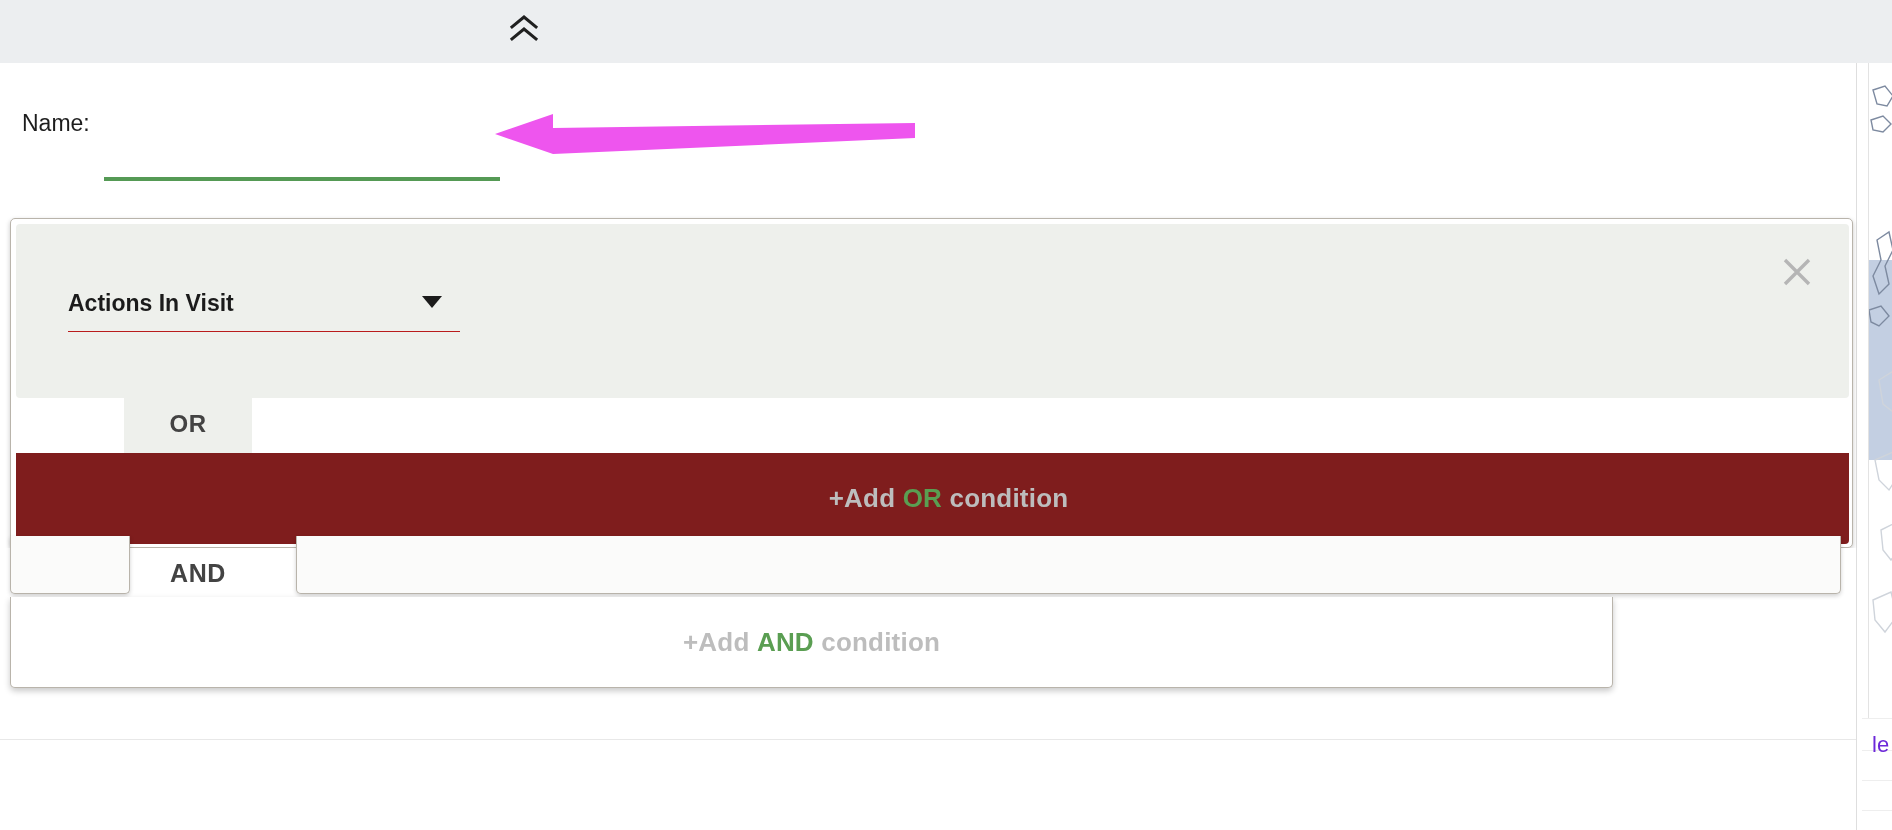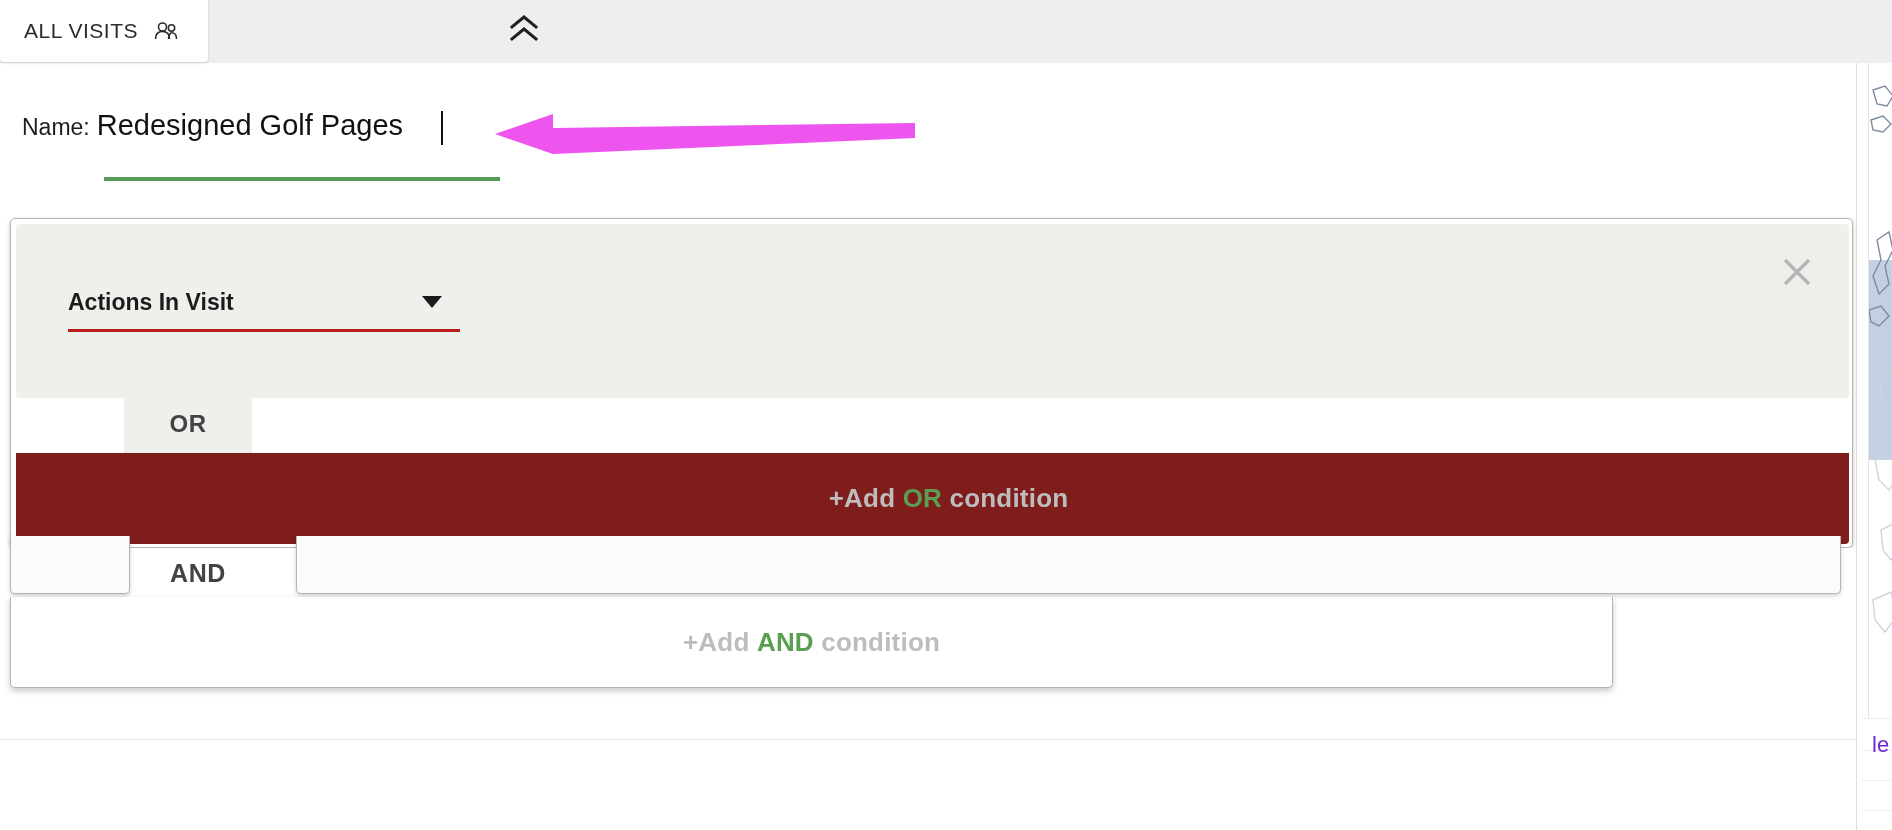--- a/index.html
+++ b/index.html
@@ -163,21 +163,21 @@
   .condition-row {
     position: absolute;
     left: 0; top: 0;
     width: 1833px; height: 174px;
     background: #eef0ec;
     border-radius: 4px;
   }
 
   .field {
     position: absolute;
-    border-bottom: 3px solid #b91c1c;
+    border-bottom: 1px solid #b91c1c;
     height: 56px;
     display: flex; align-items: center;
   }
   .field-text {
     font-size: 23px;
     font-weight: bold;
     color: #1b1b1b;
   }
   .field-text.placeholder {
     font-weight: bold;
@@ -325,49 +325,34 @@
   <div class="bg-right-rows">
     <div class="rule" style="top:0px"></div>
     <div class="rule" style="top:32px"></div>
     <div class="rule" style="top:62px"></div>
     <div class="rule" style="top:92px"></div>
   </div>
   <div class="bg-frag-text">le</div>
 
   <div class="topbar">
 
-    <div class="tab tab-all-visits">
-      <span>ALL VISITS</span>
-      <span class="people-icon">
-        <svg width="26" height="20" viewBox="0 0 26 20">
-          <circle cx="10.5" cy="6" r="4" fill="none" stroke="#2b2b2b" stroke-width="1.6"></circle>
-          <path d="M3.5 18 C3.5 12.5 7 10.5 10.5 10.5 C14 10.5 17.5 12.5 17.5 18" fill="none" stroke="#2b2b2b" stroke-width="1.6"></path>
-          <circle cx="19.5" cy="7" r="3.2" fill="none" stroke="#2b2b2b" stroke-width="1.5"></circle>
-          <path d="M16.5 18 C16.5 13.5 19 11.8 19.5 11.8 C22.5 11.8 24.5 13.6 24.5 18" fill="none" stroke="#2b2b2b" stroke-width="1.5"></path>
-        </svg>
-      </span>
-    </div>
 
 
     <div class="collapse-btn">
       <span>
         <svg width="34" height="30" viewBox="0 0 34 30">
           <path d="M5 13 L17 3 L29 13" fill="none" stroke="#1f1f1f" stroke-width="3" stroke-linecap="square"></path>
           <path d="M5 25 L17 15 L29 25" fill="none" stroke="#1f1f1f" stroke-width="3" stroke-linecap="square"></path>
         </svg>
       </span>
     </div>
   </div>
 
   <div class="name-row">
     <span class="name-label">Name:</span>
-    <span class="name-input-wrap">
-      <input class="name-input" type="text" value="Redesigned Golf Pages" style="">
-      <span class="name-caret"></span>
-    </span>
   </div>
   <div class="name-underline"></div>
 
   <div class="annot-arrow">
     <svg width="420" height="44" viewBox="0 0 420 44">
       <path d="M0 22 L58 2 L58 16 L420 11 L420 26 L58 42 Z" fill="#ee55ee"></path>
     </svg>
   </div>
 
   <div class="and-block">

